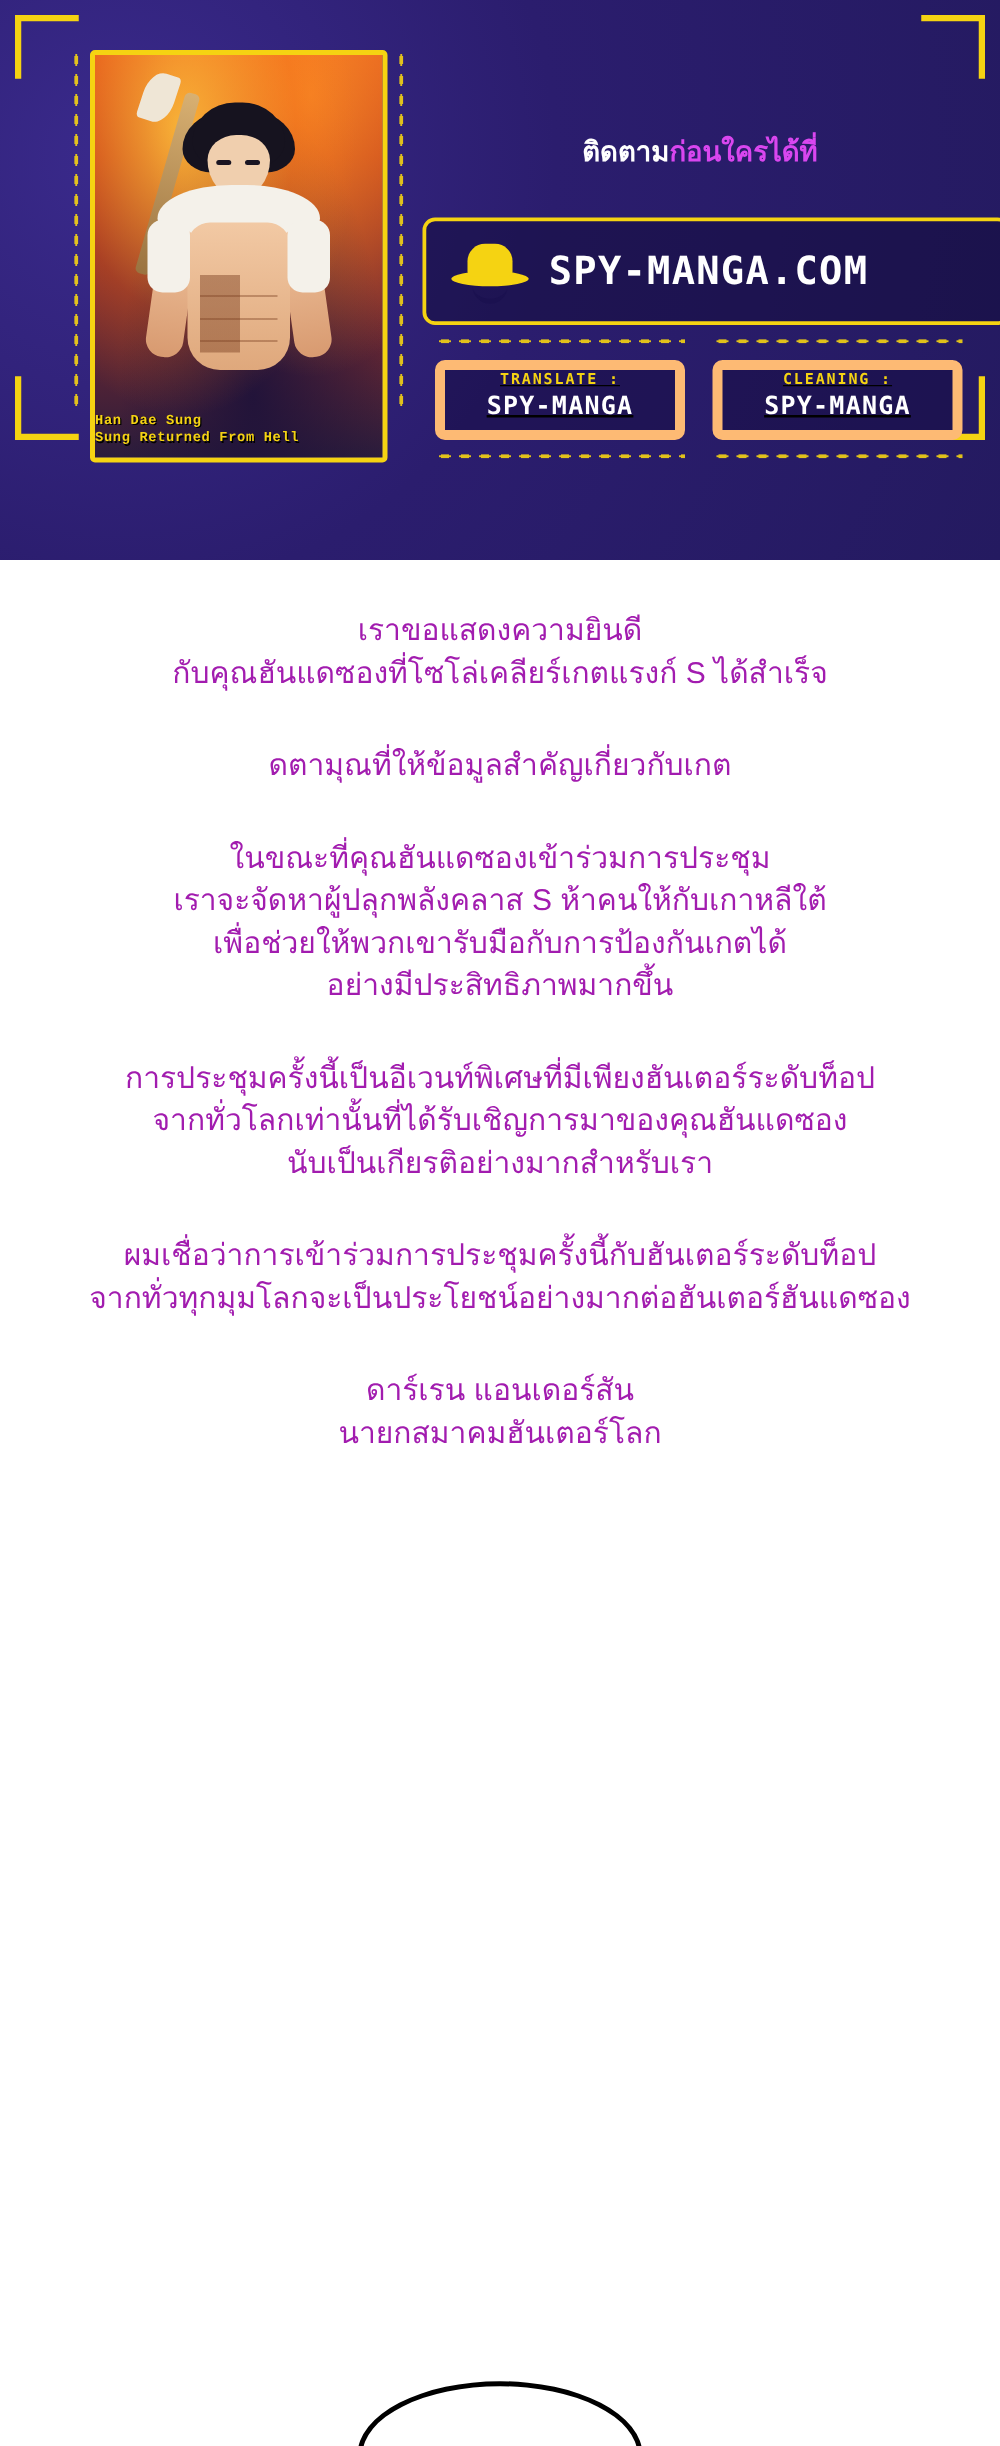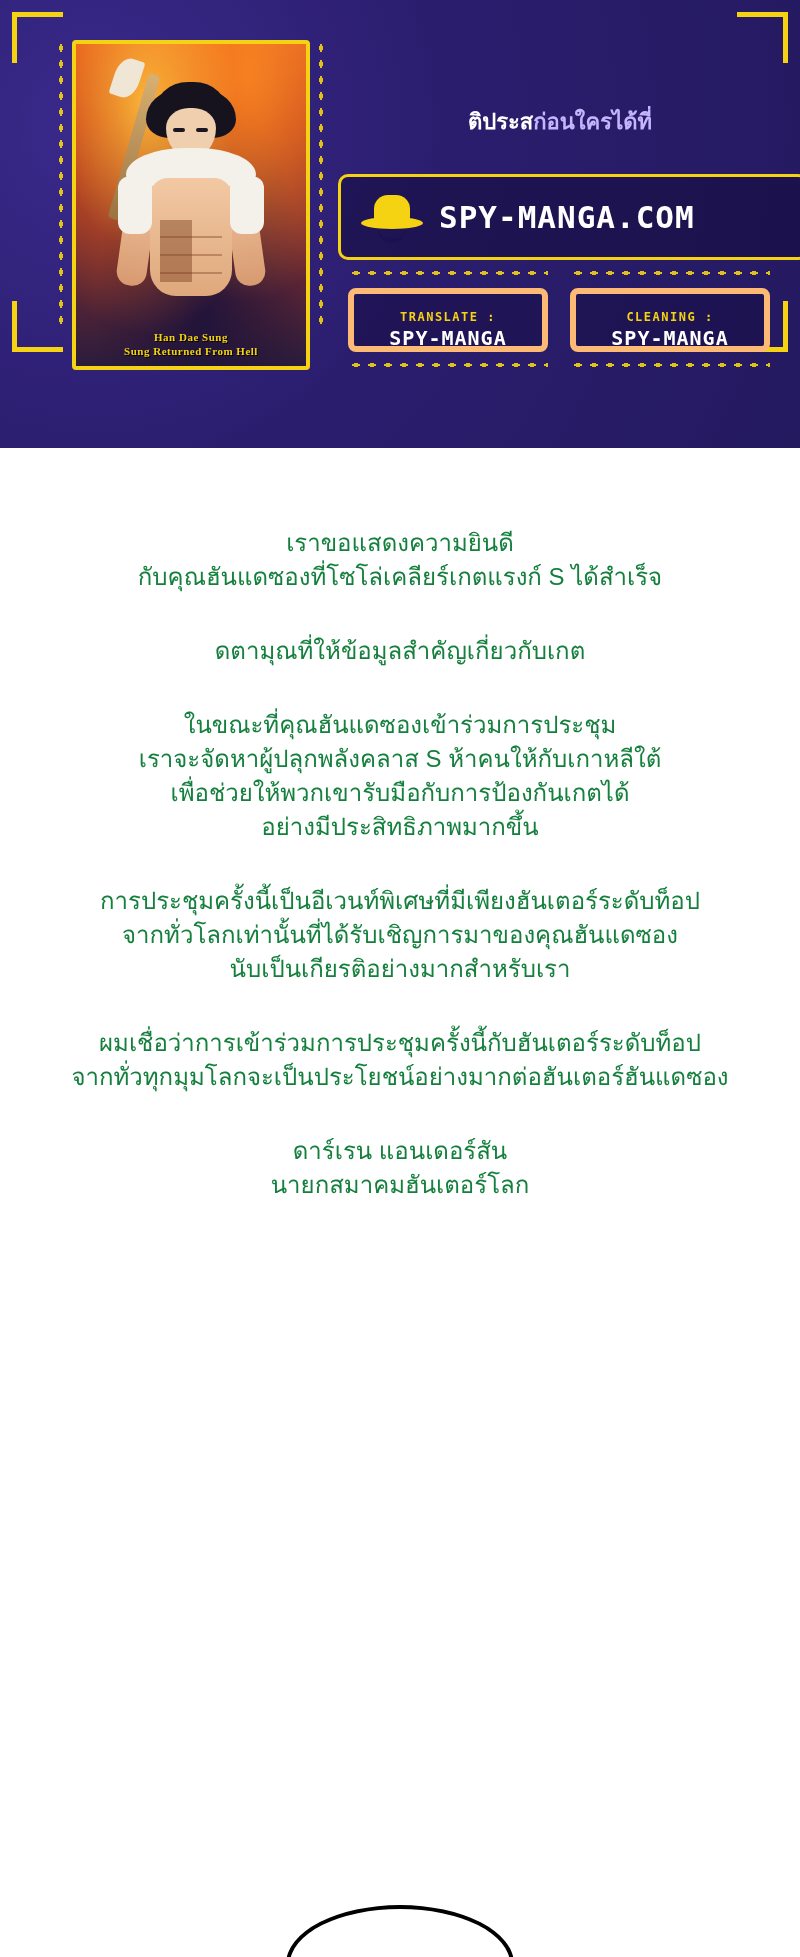--- a/index.html
+++ b/index.html
@@ -172,43 +172,42 @@
     position: absolute;
     left: -2px; top: -24px;
     width: 26px; height: 40px;
     background: #efe6d6;
     border-radius: 50% 10% 50% 10%;
     transform: rotate(18deg);
   }
   .cover .title-plate {
     position: absolute;
     left: 0; right: 0; bottom: 8px;
-    text-align: center;
     color: #f5d312;
-    font-family: Liberation Serif, serif;
+    font-family: Liberation Mono, monospace;
     font-size: 11px;
     font-weight: bold;
     letter-spacing: .5px;
     line-height: 14px;
     text-shadow: 1px 1px 0 #000;
   }
 
   
   .tagline {
     position: absolute;
     left: 400px;
     top: 104px;
     width: 320px;
     text-align: center;
     font-size: 22px;
     font-weight: bold;
     color: #ffffff;
     white-space: nowrap;
   }
-  .tagline .accent { color: #c4b5fd; }
+  .tagline .accent { color: #d946ef; }
 
   .site-box {
     position: absolute;
     left: 338px;
     top: 174px;
     width: 470px;
     height: 86px;
     border: 3px solid #f5d312;
     border-radius: 10px;
     background: rgba(20,12,60,.55);
@@ -252,26 +251,27 @@
     color: #ffffff;
     letter-spacing: 1px;
     white-space: nowrap;
   }
 
   .credit-box {
     position: absolute;
     top: 288px;
     width: 200px;
     height: 64px;
-    border: 6px solid #fdba74;
+    border: 8px solid #fdba74;
     border-radius: 8px;
     background: rgba(20,12,60,.45);
     text-align: center;
     box-sizing: border-box;
-    padding-top: 16px;
+    padding-top: 0;
+    text-decoration: underline;
   }
   .credit-box.left { left: 348px; }
   .credit-box.right { left: 570px; }
   .credit-label {
     font-family: "DejaVu Sans Mono", monospace;
     font-size: 12px;
     font-weight: bold;
     color: #f5d312;
     letter-spacing: 1.5px;
   }
@@ -283,24 +283,24 @@
     letter-spacing: 1px;
     margin-top: 2px;
   }
 
   
   .body-text {
     position: absolute;
     left: 0;
     top: 448px;
     width: 800px;
-    padding: 78px 40px 0 40px;
+    padding: 40px 40px 0 40px;
     box-sizing: border-box;
     text-align: center;
-    color: #15803d;
+    color: #a21caf;
   }
   .para {
     margin: 0 0 40px 0;
     font-size: 24px;
     line-height: 34px;
     font-weight: 500;
   }
   .para:last-child { margin-bottom: 0; }
 
   
@@ -353,21 +353,21 @@
         <div class="sleeve l"></div>
         <div class="sleeve r"></div>
       </div>
       <div class="title-plate">
         <div>Han Dae Sung</div>
         <div>Sung Returned From Hell</div>
       </div>
     </div>
 
     <div class="tagline">
-      <span>ติประส</span><span class="accent">ก่อนใครได้ที่</span>
+      <span>ติดตาม</span><span class="accent">ก่อนใครได้ที่</span>
     </div>
 
     <div class="site-box">
       <span class="logo-hat">
         <span class="brim"></span>
         <span class="crown"></span>
         <span class="smile"></span>
       </span>
       <span class="site-name">SPY-MANGA.COM</span>
     </div>

